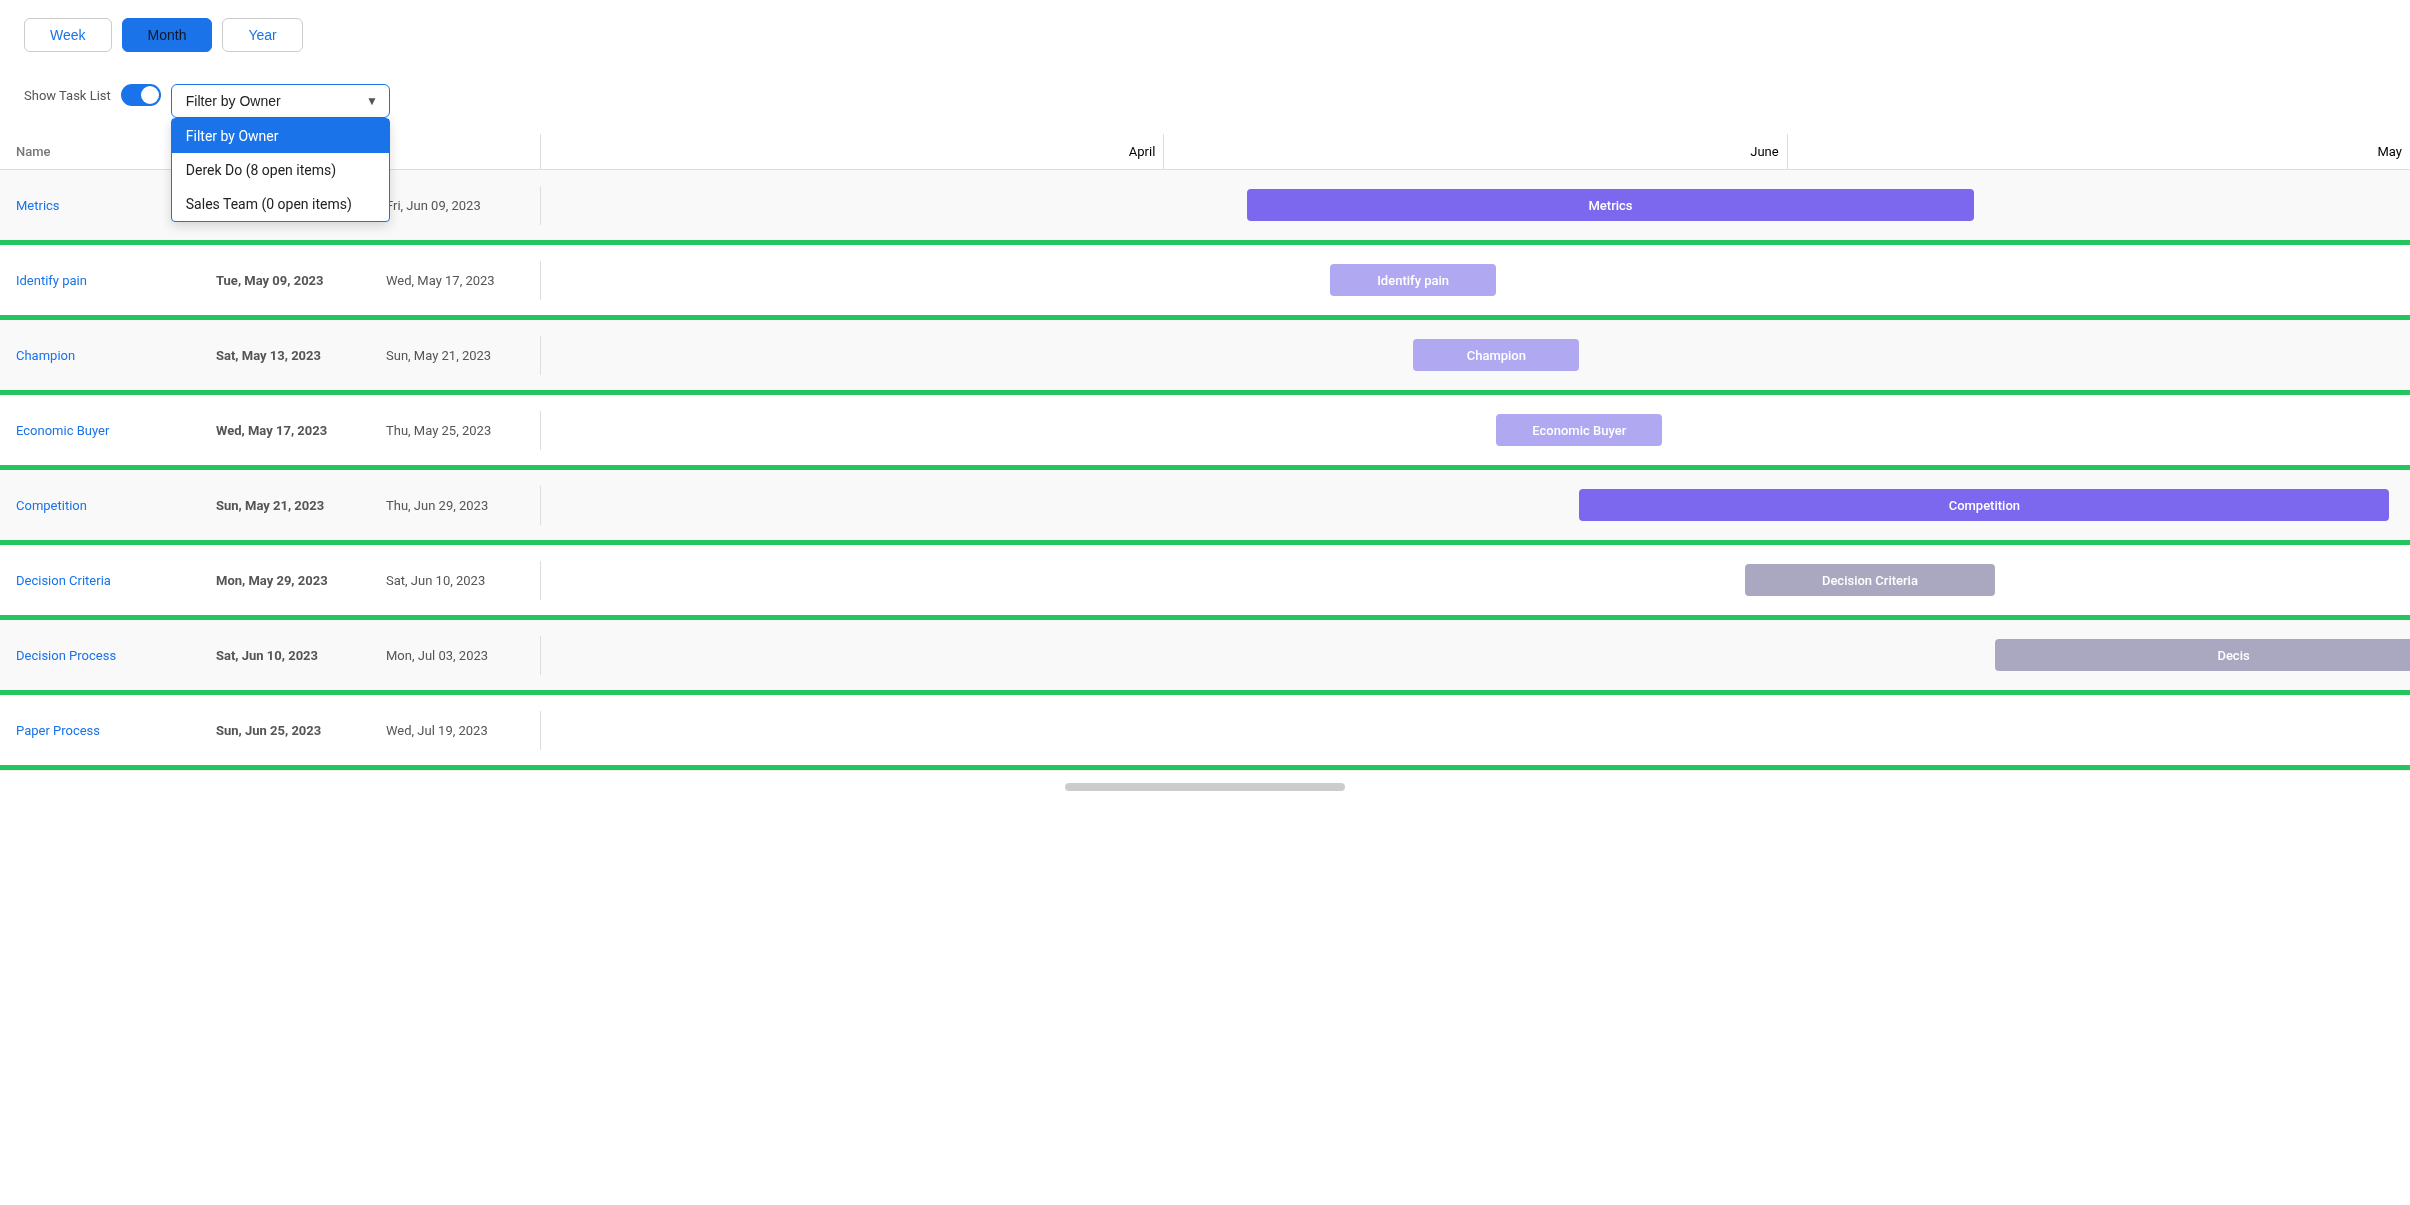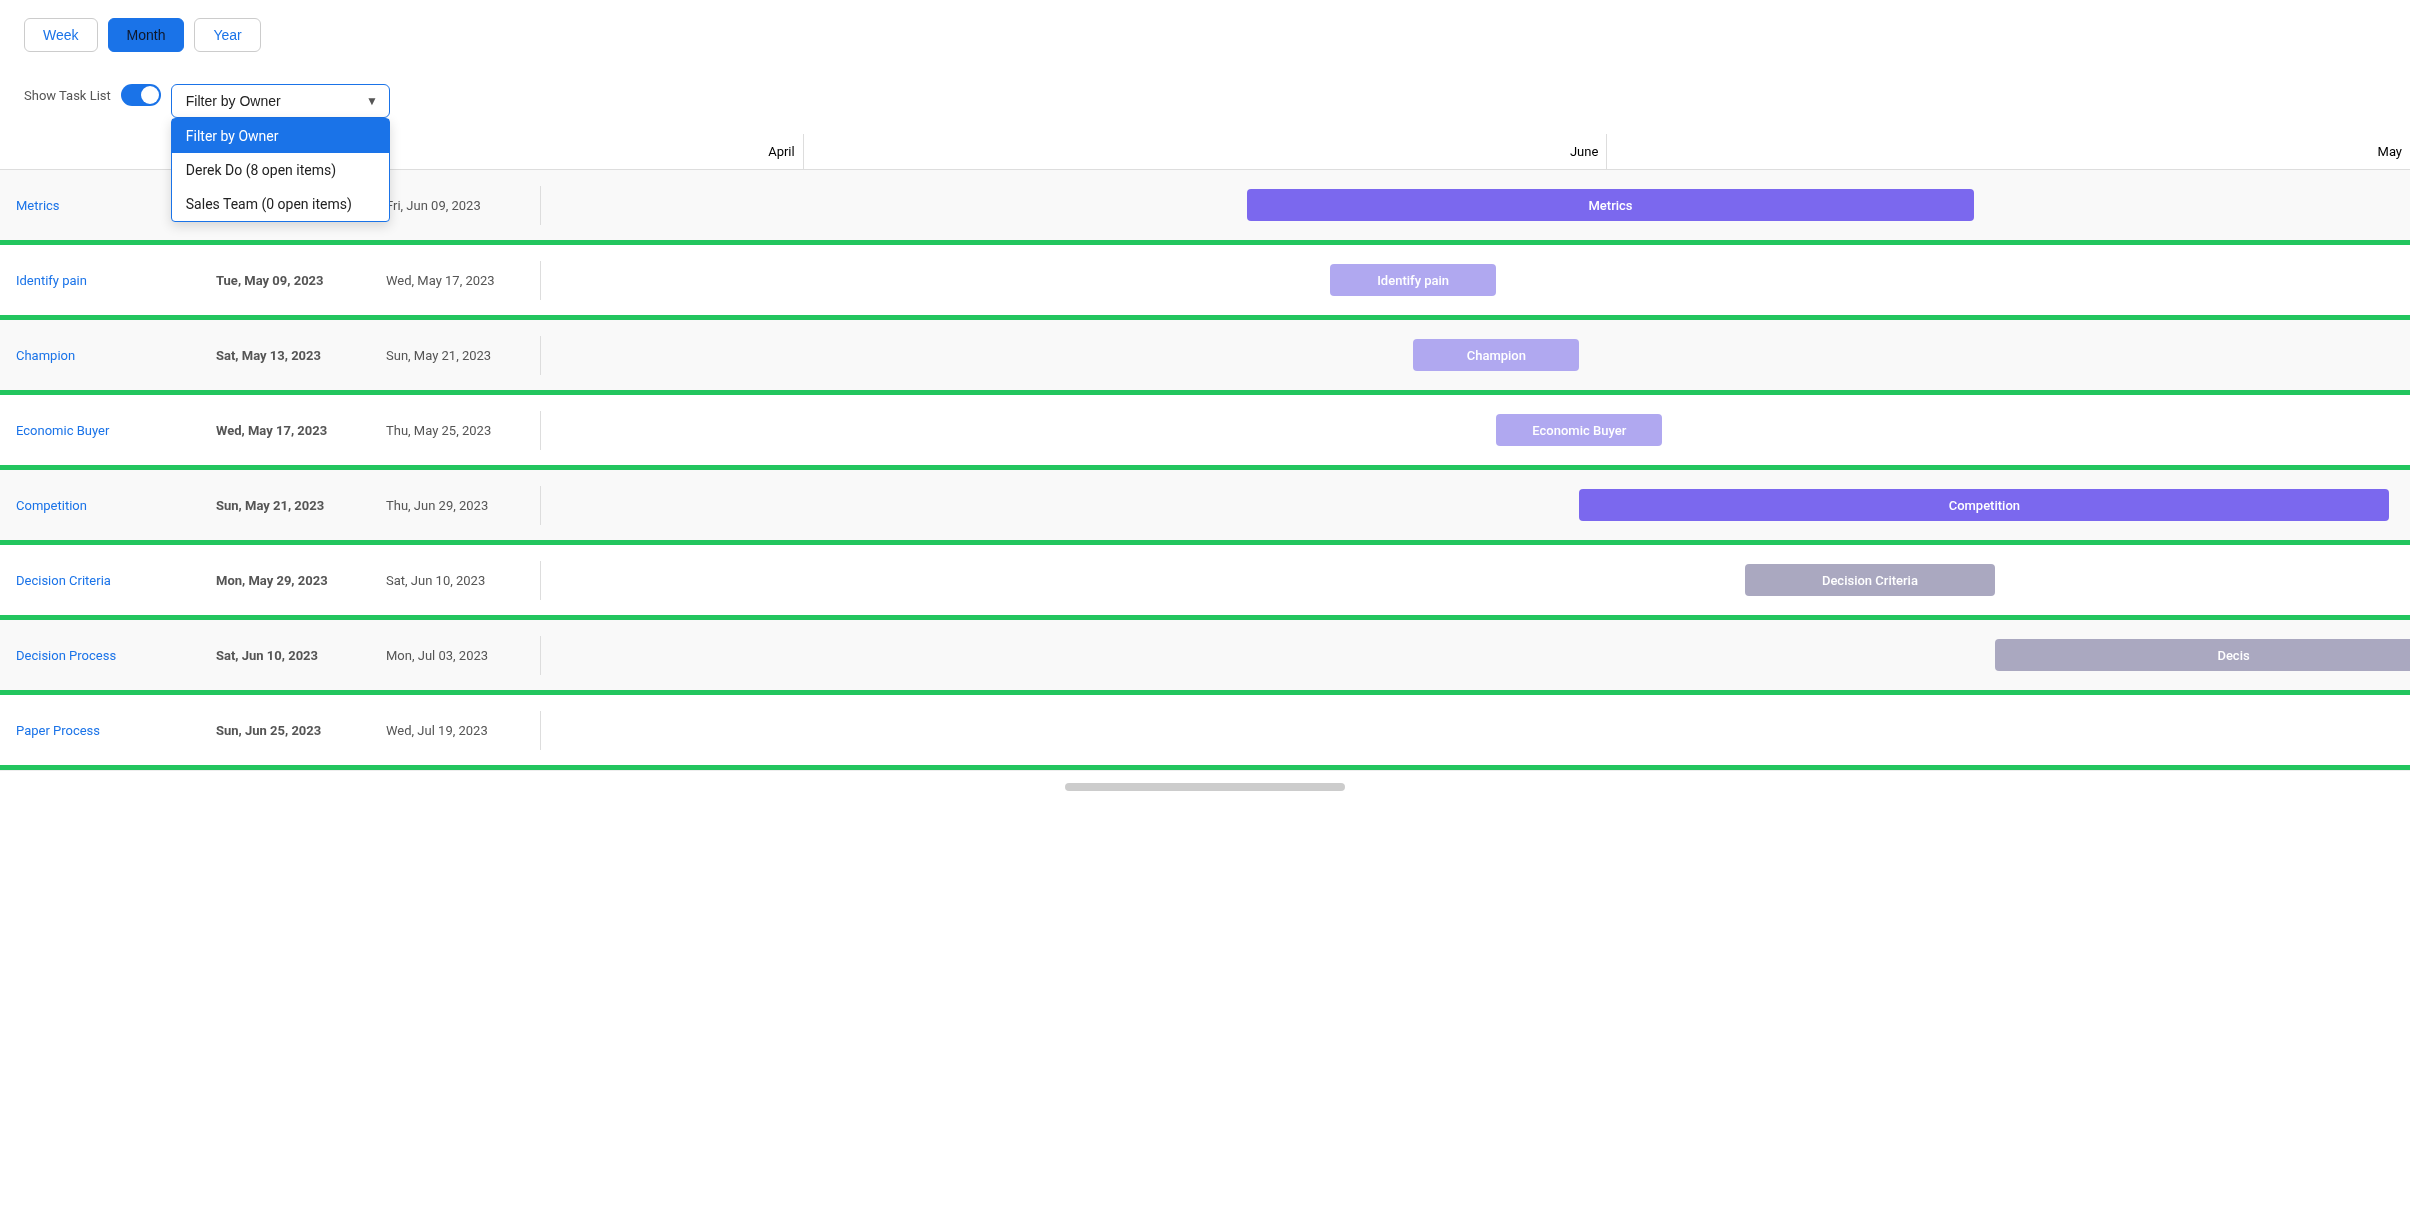--- a/index.html
+++ b/index.html
@@ -3,21 +3,21 @@
   <meta charset="utf-8">
   <style>
     * { box-sizing: border-box; margin: 0; padding: 0; }
     body { font-family: -apple-system, BlinkMacSystemFont, 'Segoe UI', Roboto, sans-serif; background: #fff; color: #333; font-size: 14px; overflow: hidden; }
 
     .top-bar {
       display: flex; align-items: center; gap: 10px; padding: 18px 24px 12px 24px;
     }
     .view-btn {
       border: 1px solid #ccc; background: #fff; color: #1a73e8; border-radius: 6px;
-      padding: 8px 18px; font-size: 14px; cursor: pointer;
+      padding: 8px 25px; font-size: 14px; cursor: pointer;
     }
     .view-btn.active {
       background: #1a73e8; color: #0f172a; border-color: #1a73e8;
     }
 
     .controls-bar {
       display: flex; align-items: center; gap: 10px; padding: 8px 24px 16px 24px;
     }
     .show-task-label { font-size: 13px; color: #555; }
     .toggle-switch {
@@ -138,20 +138,25 @@
     <div class="dropdown-menu">
       <div class="dropdown-item selected">Filter by Owner</div>
       <div class="dropdown-item">Derek Do (8 open items)</div>
       <div class="dropdown-item">Sales Team (0 open items)</div>
     </div>
   </div>
 </div>
 
 <div class="gantt-container">
   <div class="gantt-header">
+    <div class="gantt-left-header">
+      <div class="col-name">Name</div>
+      <div class="col-from">From</div>
+      <div class="col-to"></div>
+    </div>
     <div class="gantt-timeline-header">
       <div class="month-label">April</div>
       <div class="month-label">June</div>
       <div class="month-label">May</div>
     </div>
   </div>
 
   <div class="gantt-body" id="gantt-body">
 
   <div class="gantt-row">

